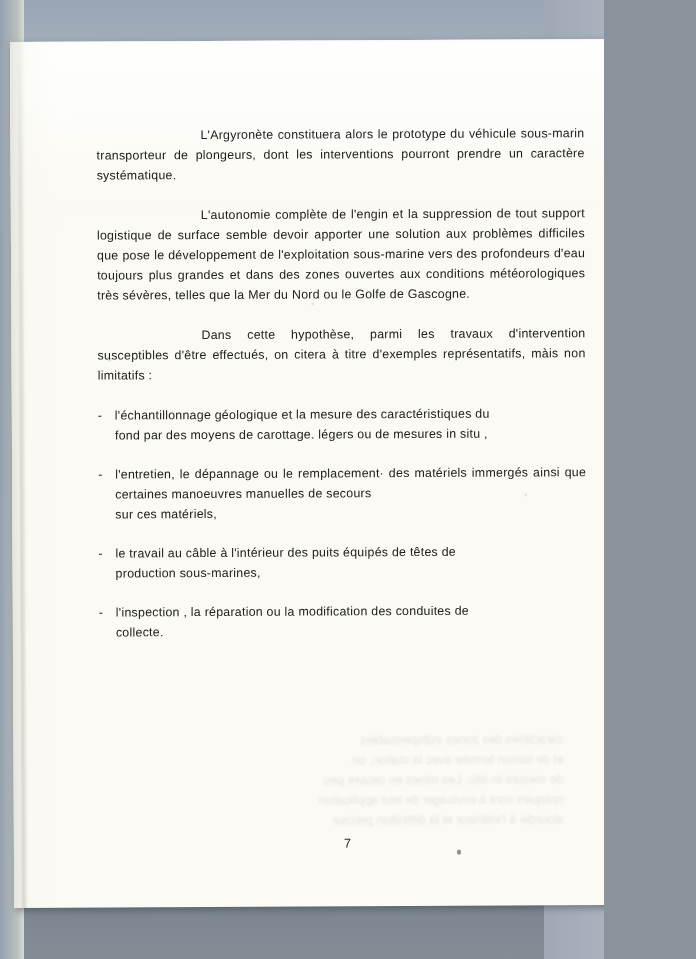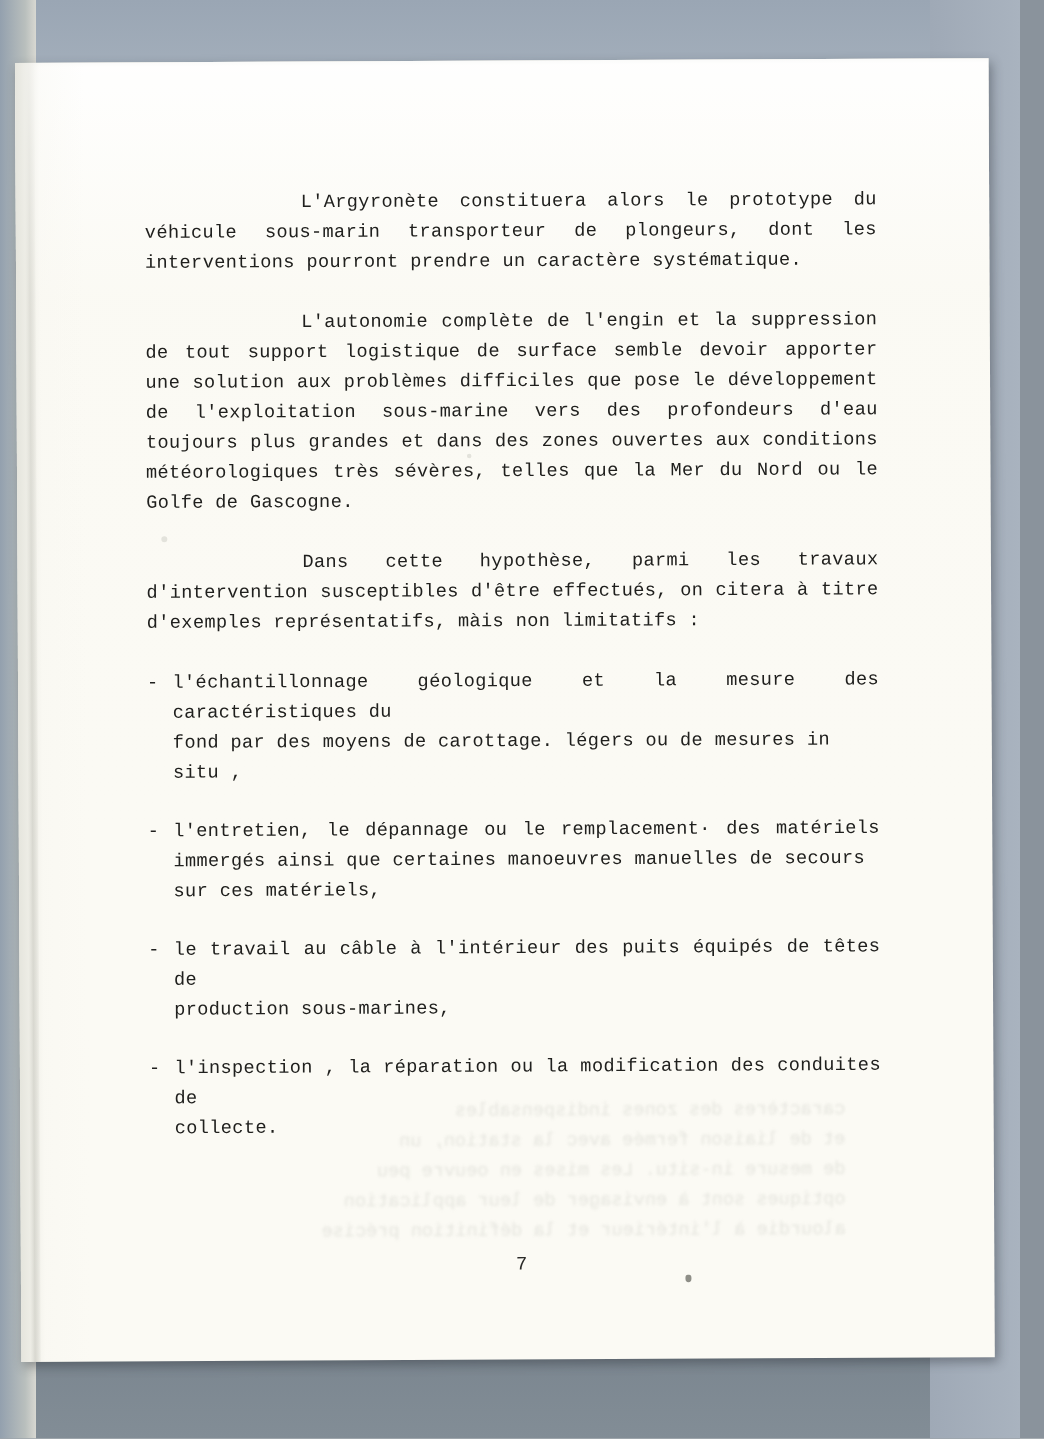--- a/index.html
+++ b/index.html
@@ -2,24 +2,24 @@
 <html><head>
 <meta charset="utf-8">
 <style>
   html, body {
     margin: 0;
     padding: 0;
     background: #8a939c;
   }
   #page-root {
     position: relative;
-    width: 680px;
+    width: 604px;
     height: 959px;
     overflow: hidden;
-    font-family: Liberation Mono, monospace;
+    font-family: Liberation Sans, sans-serif;
   }
 
   
   .backdrop-top {
     position: absolute;
     left: 0; top: 0;
     width: 696px; height: 120px;
     background: linear-gradient(180deg, #9aa6b4 0%, #a6b1bd 55%, #aab5c0 100%);
   }
   .backdrop-bottom {

